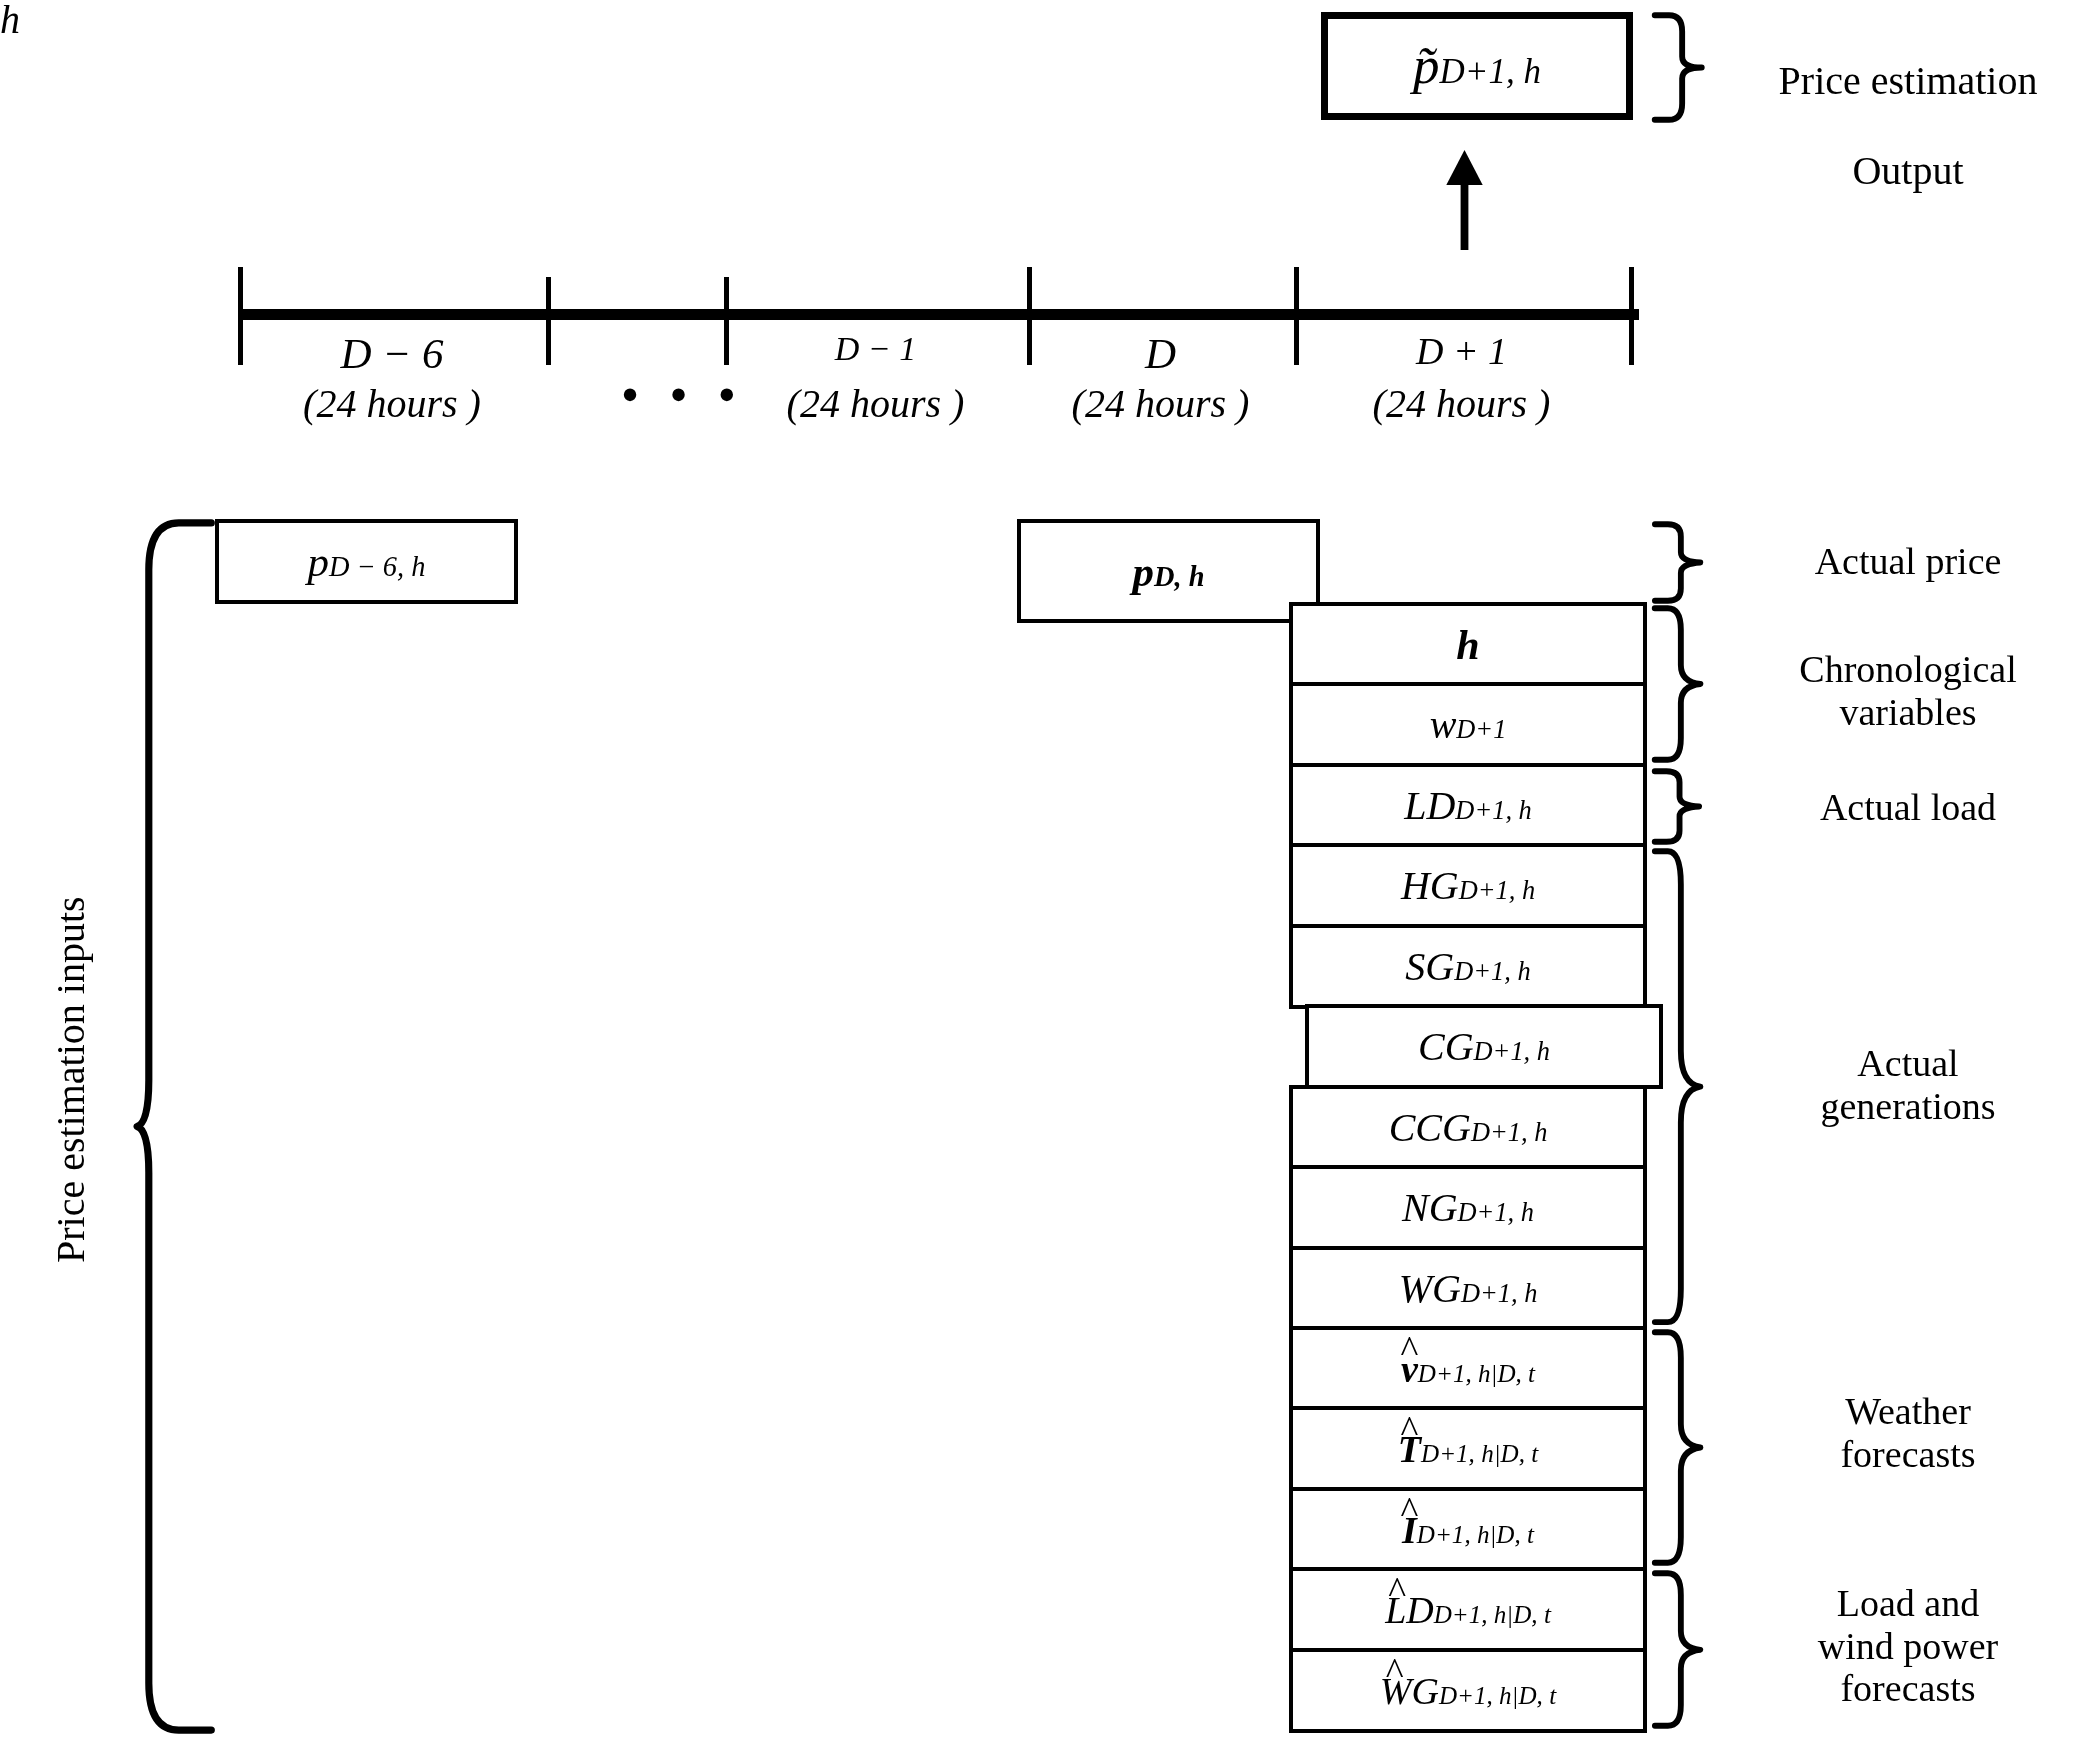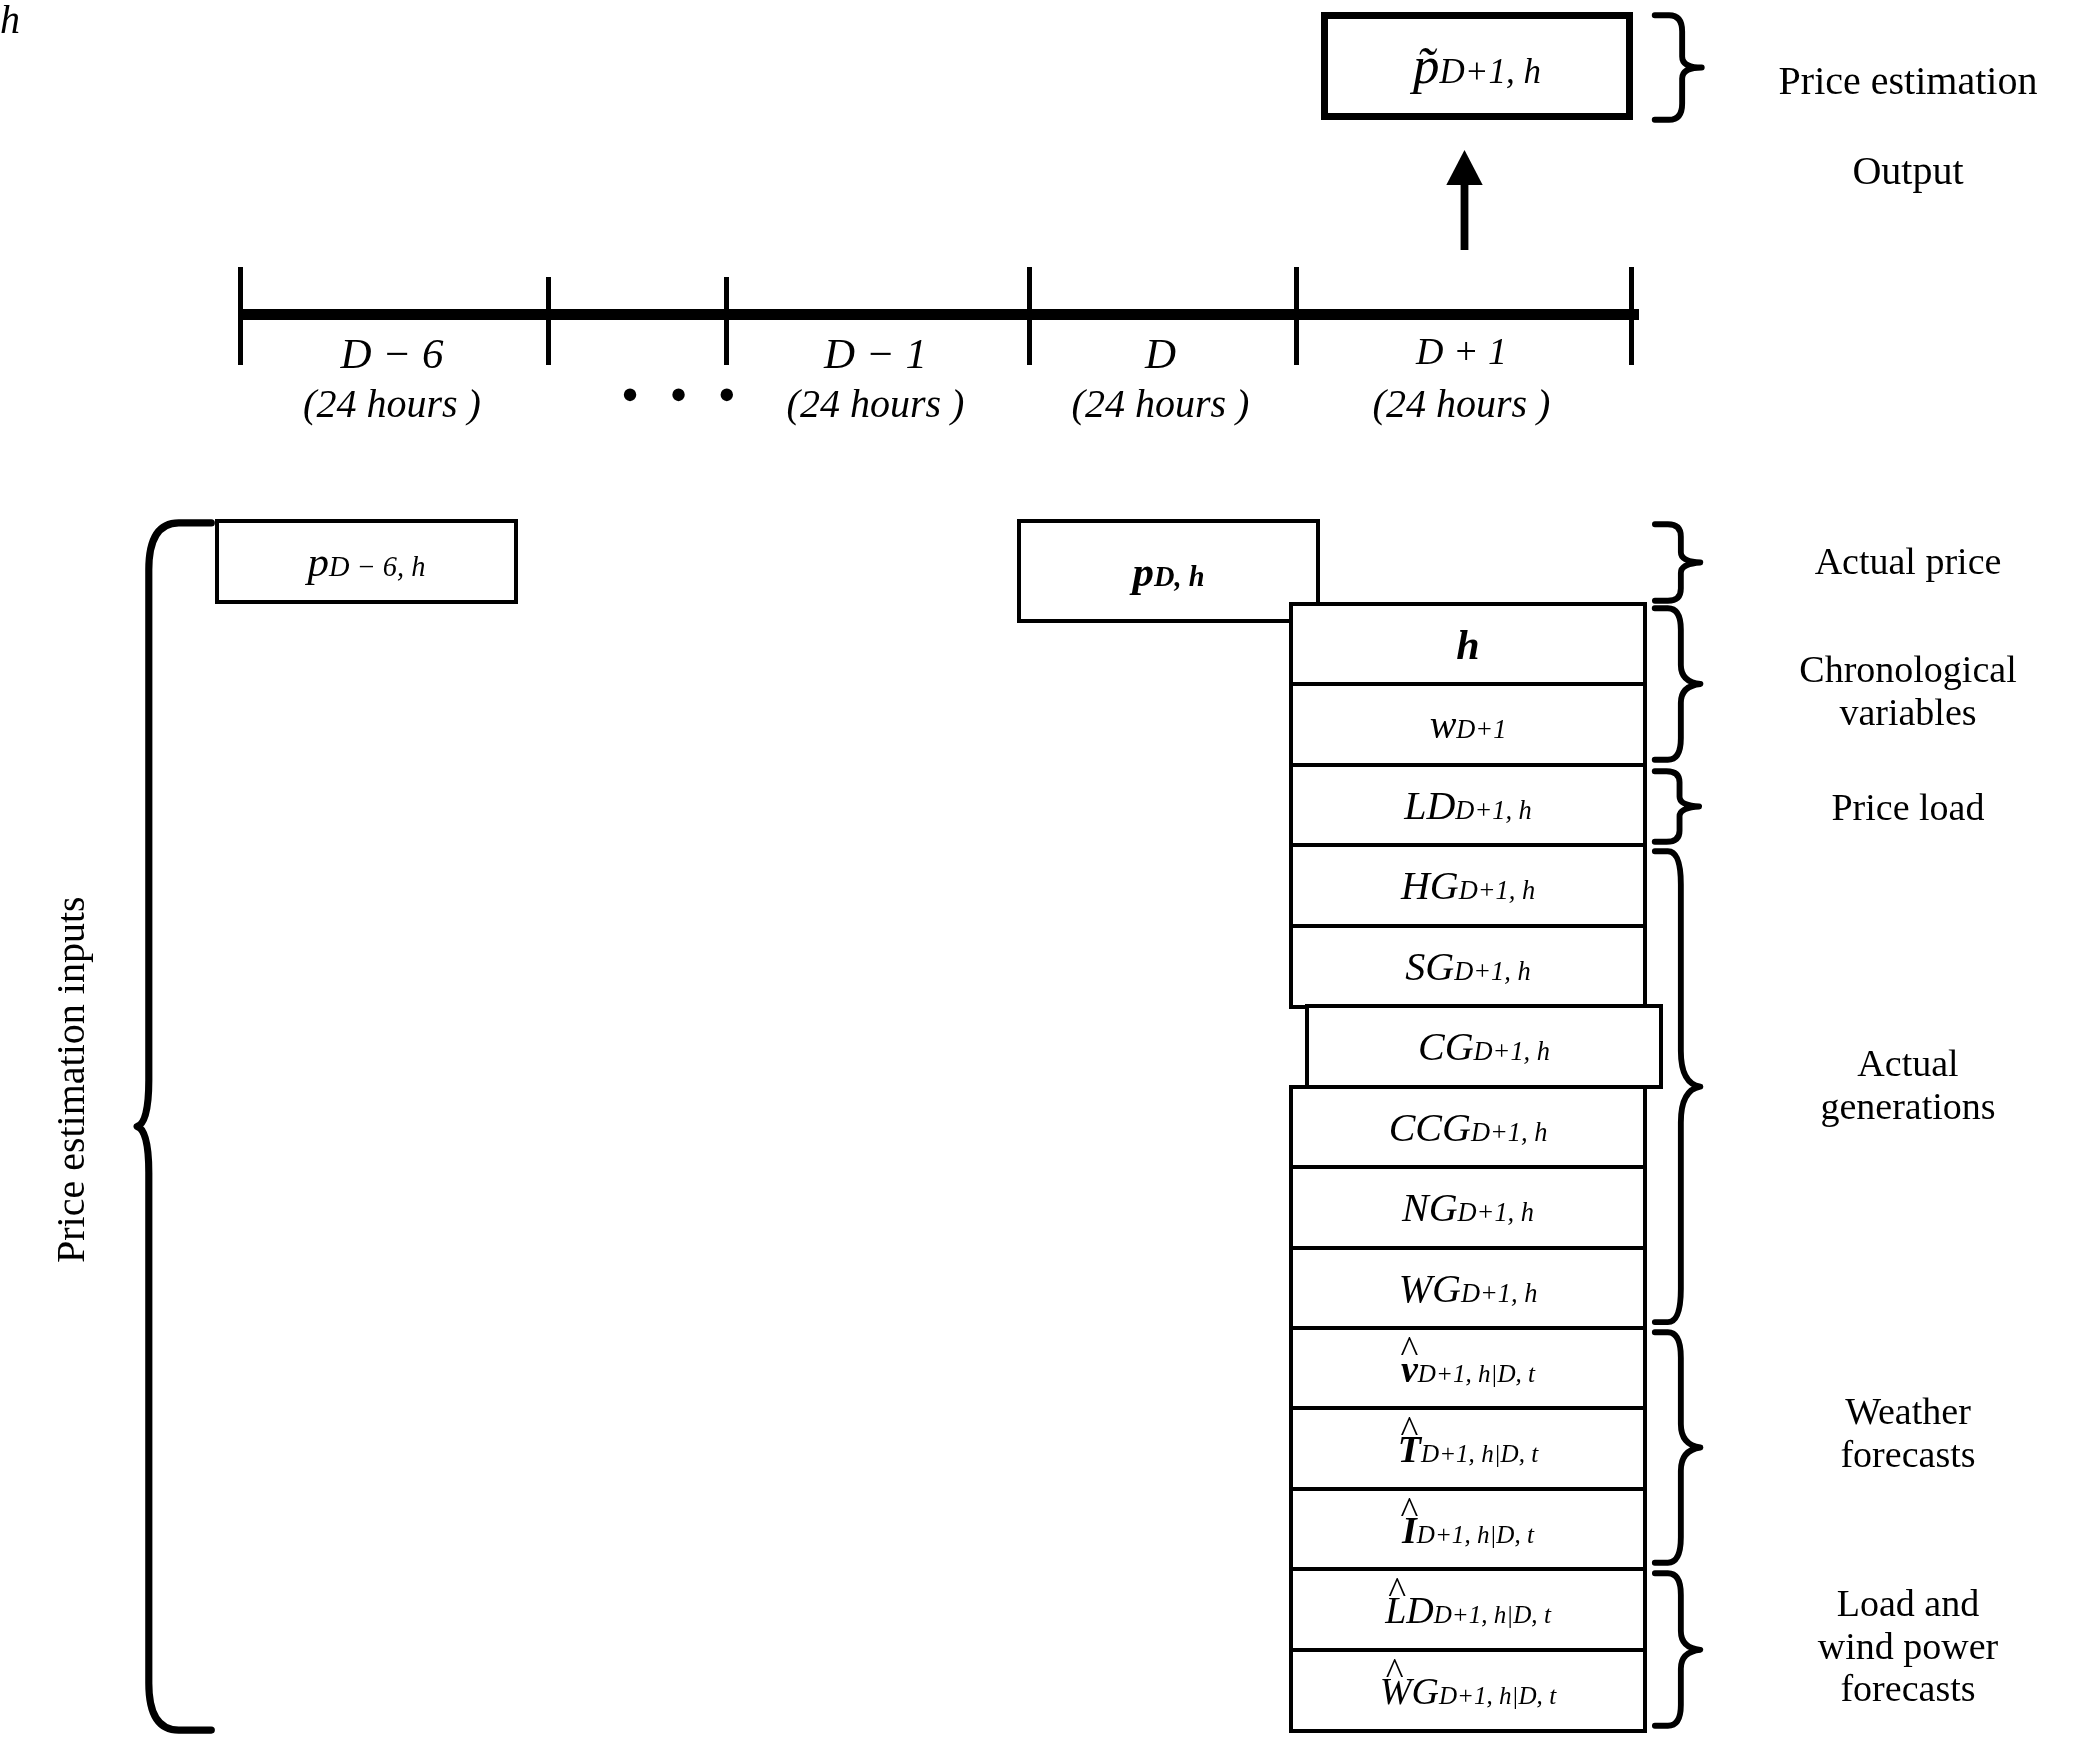--- a/index.html
+++ b/index.html
@@ -72,21 +72,21 @@
   <div class="tick" style="left:546px;top:277px;height:88px;"></div>
   <div class="tick" style="left:724px;top:277px;height:88px;"></div>
   <div class="tick" style="left:1027px;top:267px;height:98px;"></div>
   <div class="tick" style="left:1294px;top:267px;height:98px;"></div>
   <div class="tick" style="left:1629px;top:267px;height:98px;"></div>
 
   
   <div class="tl-label m" style="left:238px;top:332px;width:308px;font-size:43px;">D − 6</div>
   <div class="tl-label m" style="left:238px;top:384px;width:308px;font-size:40px;">(24  hours )</div>
 
-  <div class="tl-label m" style="left:724px;top:332px;width:303px;font-size:43px;">D − 1</div>
+  <div class="tl-label m" style="left:724px;top:332px;width:303px;font-size:34px;">D − 1</div>
   <div class="tl-label m" style="left:724px;top:384px;width:303px;font-size:40px;">(24  hours )</div>
 
   <div class="tl-label m" style="left:1027px;top:332px;width:267px;font-size:43px;">D</div>
   <div class="tl-label m" style="left:1027px;top:384px;width:267px;font-size:40px;">(24  hours )</div>
 
   <div class="tl-label m" style="left:1294px;top:332px;width:335px;font-size:38px;">D + 1</div>
   <div class="tl-label m" style="left:1294px;top:384px;width:335px;font-size:40px;">(24  hours )</div>
 
   <div class="dots" style="left:622px;top:368px;">• • •</div>
 
@@ -167,21 +167,21 @@
   <svg style="left:1652px;top:605px;" width="59" height="158" viewBox="0 0 90 242">
     <path d="M4 5 L24 5 Q44 5 44 38 L44 92 Q44 118 74 121 Q44 124 44 150 L44 204 Q44 237 24 237 L4 237" fill="none" stroke="#000" stroke-width="9" stroke-linecap="round" stroke-linejoin="round"></path>
   </svg>
   <div class="rlabel" style="left:1719px;top:648px;width:378px;">Chronological
 variables</div>
 
   
   <svg style="left:1652px;top:768px;" width="59" height="77" viewBox="0 0 90 118">
     <path d="M4 5 L22 5 Q42 5 42 22 L42 44 Q42 57 72 59 Q42 61 42 74 L42 96 Q42 113 22 113 L4 113" fill="none" stroke="#000" stroke-width="9" stroke-linecap="round" stroke-linejoin="round"></path>
   </svg>
-  <div class="rlabel" style="left:1719px;top:786px;width:378px;">Price load</div>
+  <div class="rlabel" style="left:1719px;top:786px;width:378px;">Actual load</div>
 
   
   <svg style="left:1652px;top:848px;" width="59" height="478" viewBox="0 0 90 735">
     <path d="M4 5 L24 5 Q44 5 44 56 L44 312 Q44 362 74 367 Q44 372 44 422 L44 678 Q44 729 24 729 L4 729" fill="none" stroke="#000" stroke-width="9" stroke-linecap="round" stroke-linejoin="round"></path>
   </svg>
   <div class="rlabel" style="left:1719px;top:1042px;width:378px;">Actual
 generations</div>
 
   
   <svg style="left:1652px;top:1329px;" width="59" height="237" viewBox="0 0 90 364">

